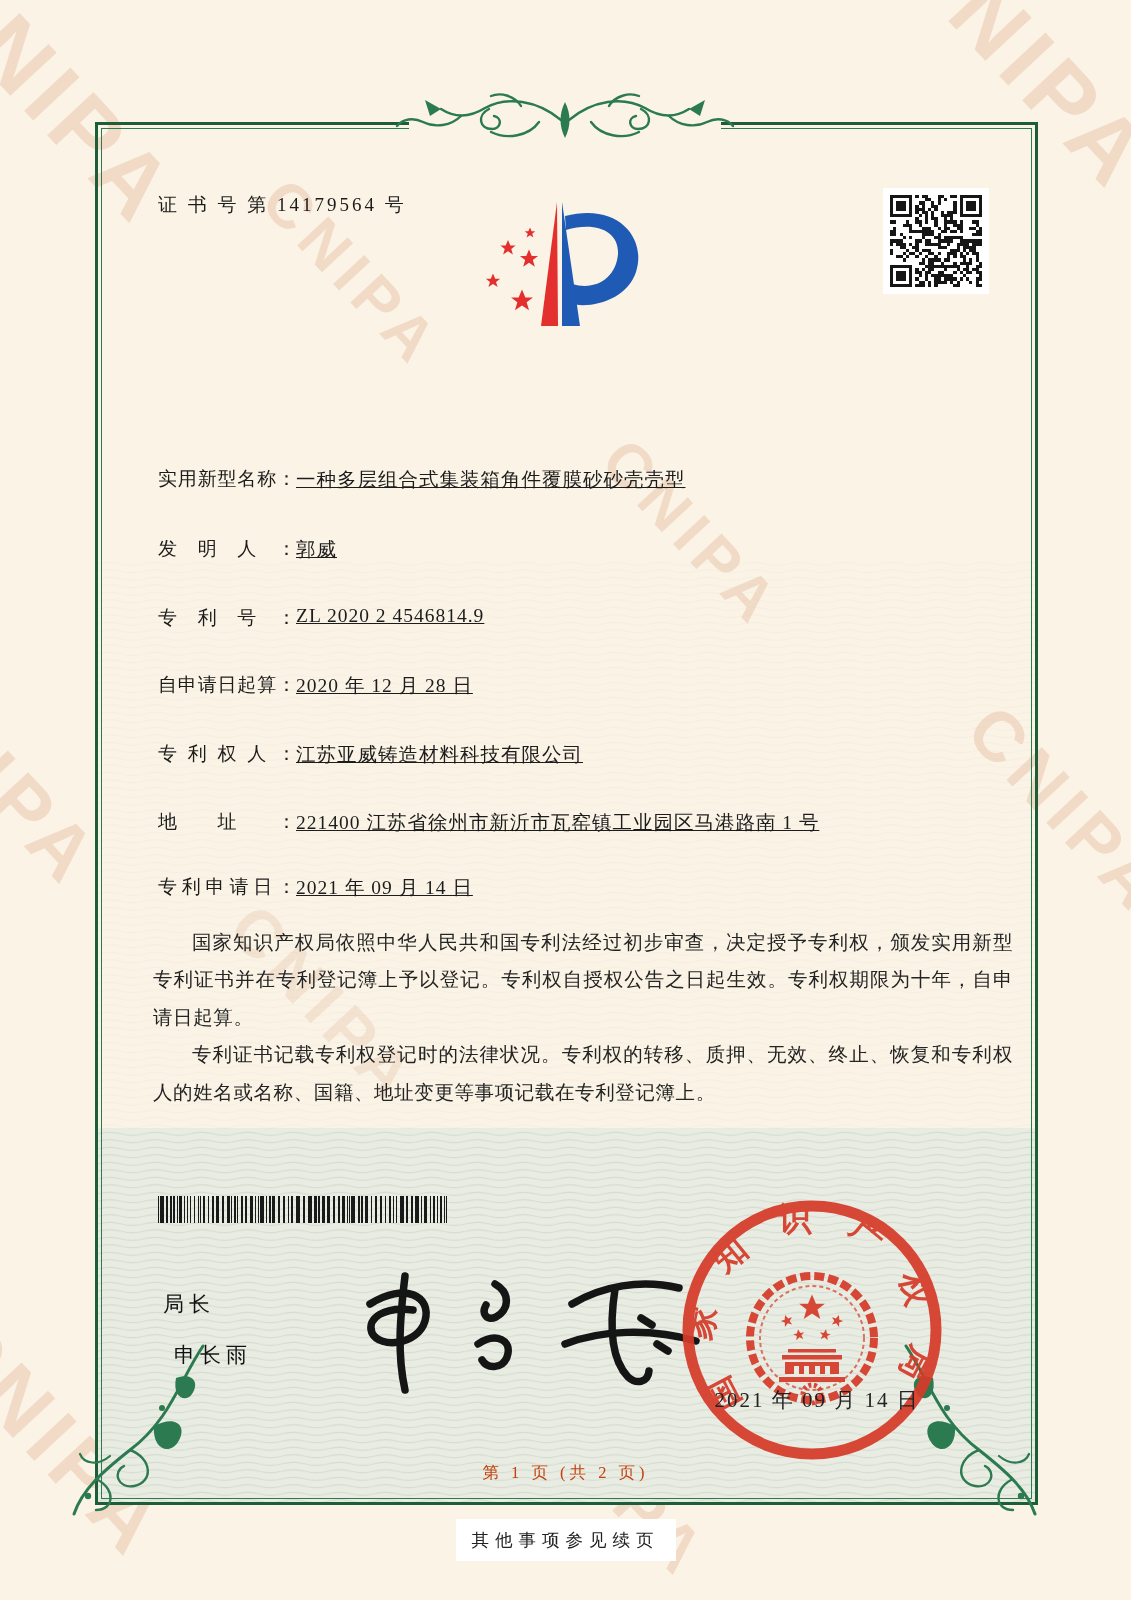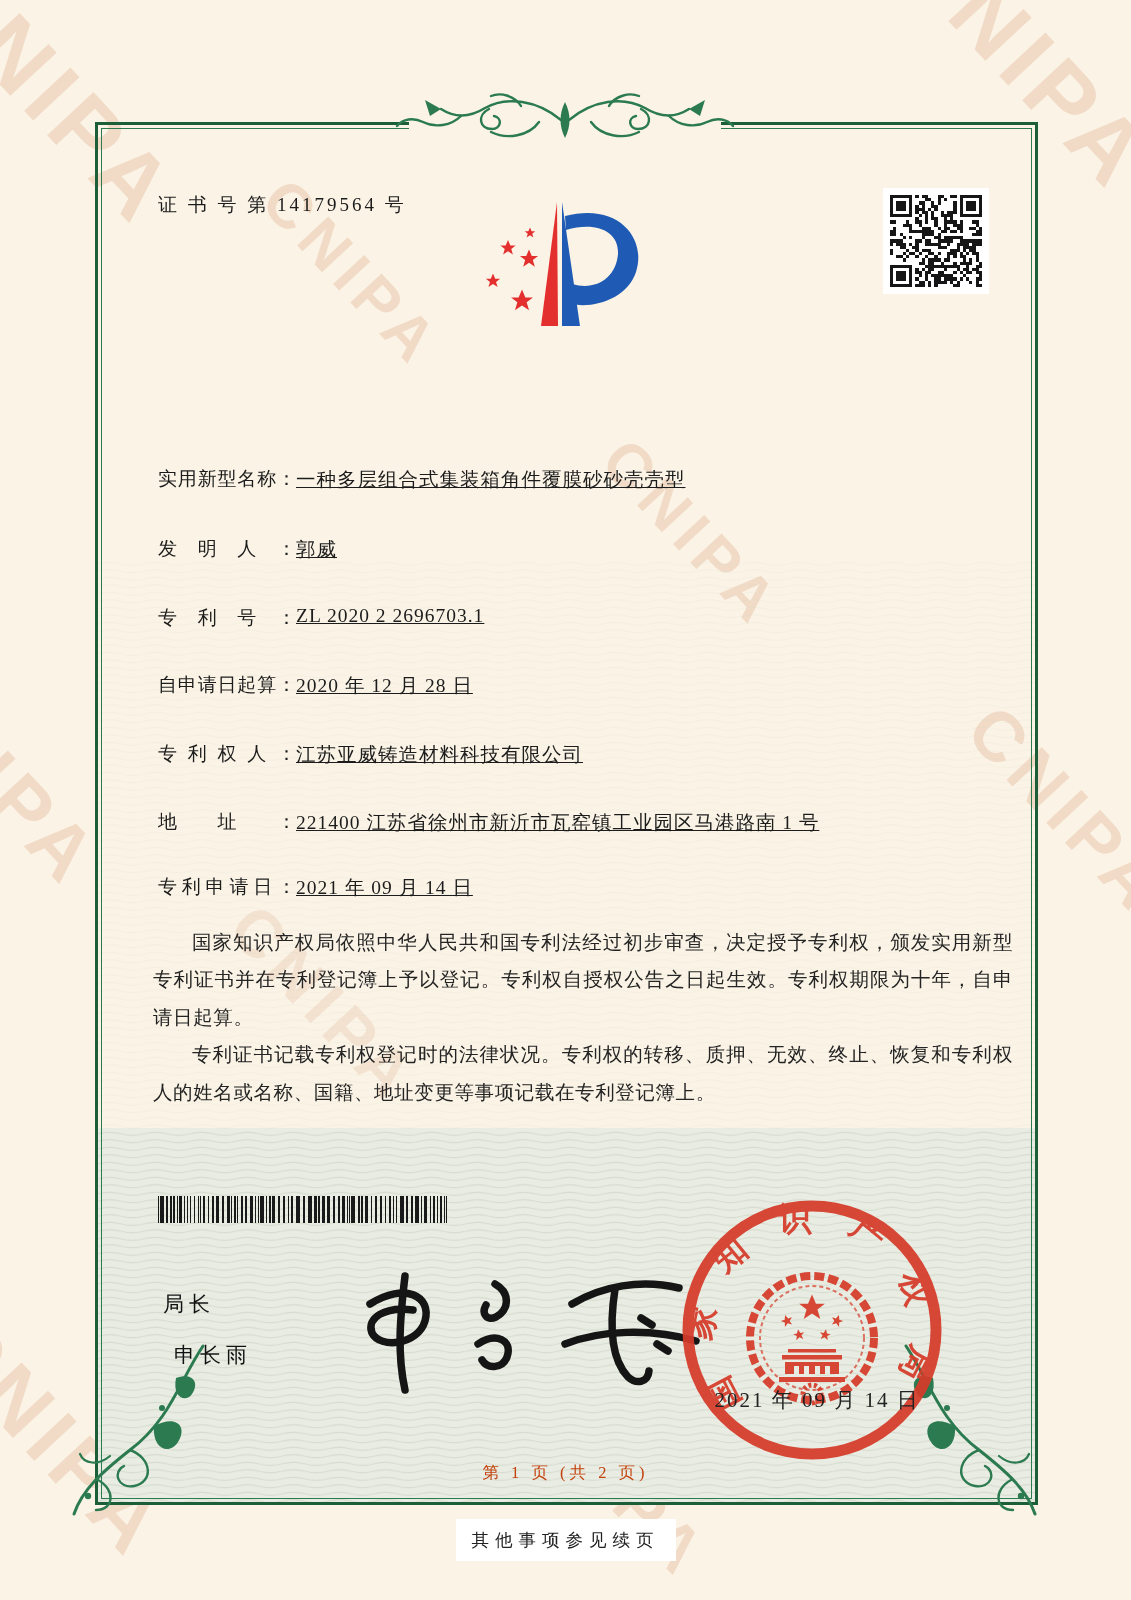--- a/index.html
+++ b/index.html
@@ -467,21 +467,21 @@
   </div>
 
 
   <div class="content field-row" style="top:466px">
     <span class="flabel">实用新型名称：</span><span class="fvalue">一种多层组合式集装箱角件覆膜砂砂壳壳型</span>
   </div>
   <div class="content field-row" style="top:536px">
     <span class="flabel">发明人：</span><span class="fvalue">郭威</span>
   </div>
   <div class="content field-row" style="top:605px">
-    <span class="flabel">专利号：</span><span class="fvalue">ZL 2020 2 2696703.1</span>
+    <span class="flabel">专利号：</span><span class="fvalue">ZL 2020 2 4546814.9</span>
   </div>
   <div class="content field-row" style="top:672px">
     <span class="flabel">自申请日起算：</span><span class="fvalue">2020 年 12 月 28 日</span>
   </div>
   <div class="content field-row" style="top:741px">
     <span class="flabel">专利权人：</span><span class="fvalue">江苏亚威铸造材料科技有限公司</span>
   </div>
   <div class="content field-row" style="top:809px">
     <span class="flabel">地址：</span><span class="fvalue">221400 江苏省徐州市新沂市瓦窑镇工业园区马港路南 1 号</span>
   </div>

